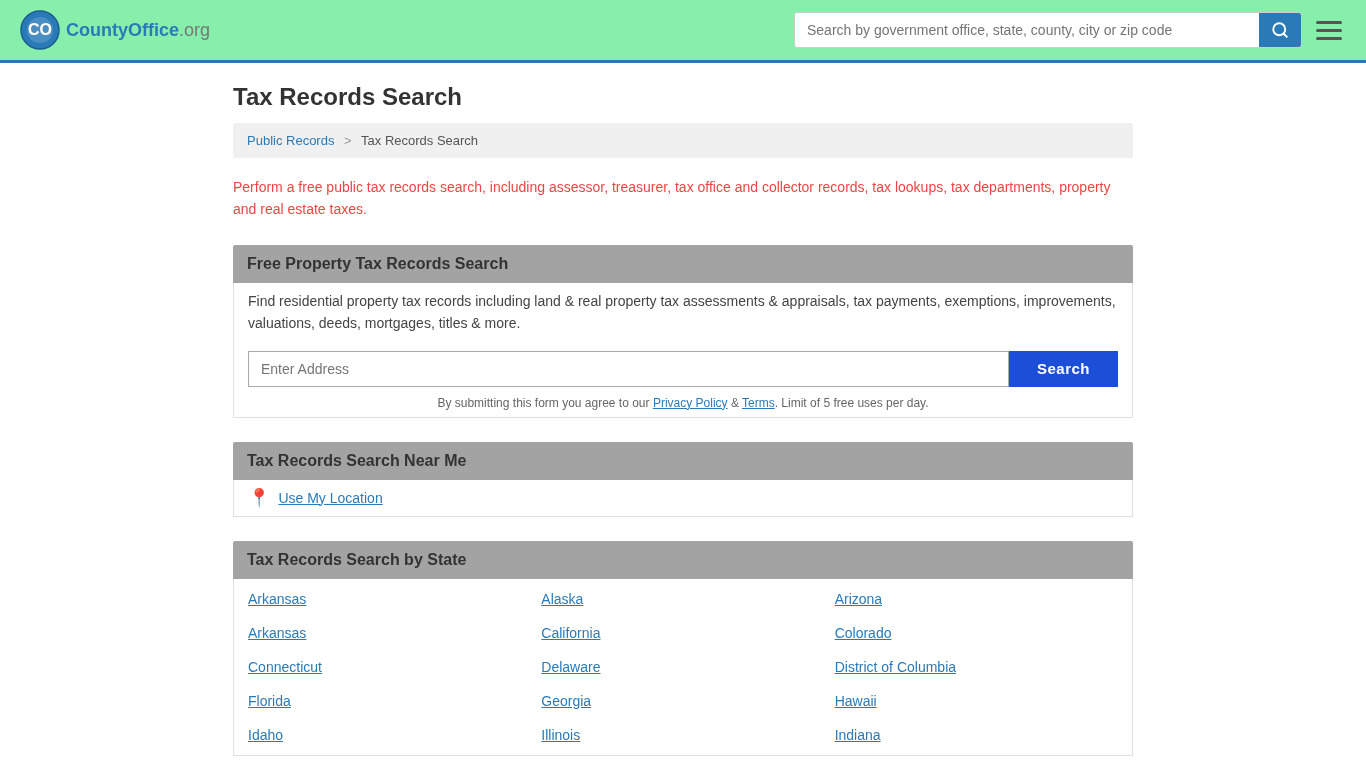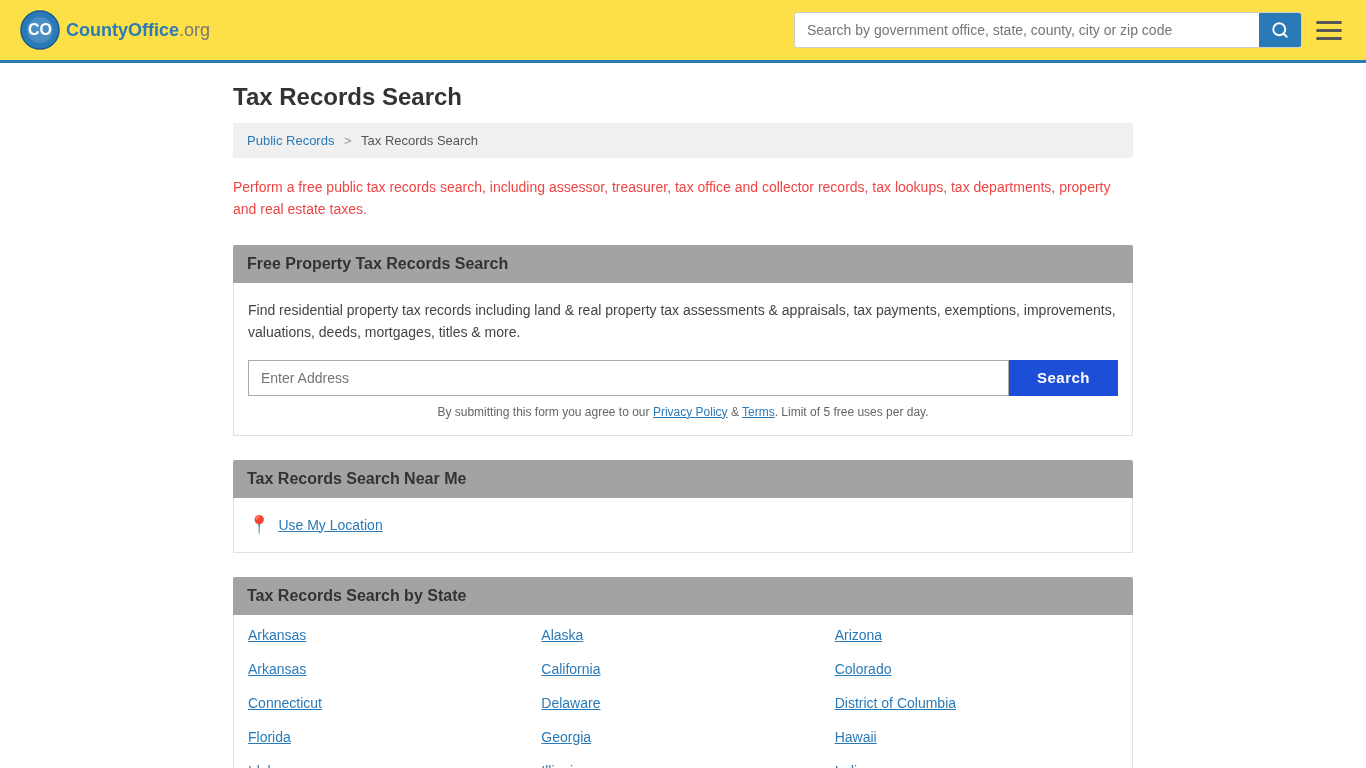--- a/index.html
+++ b/index.html
@@ -1,20 +1,20 @@
 <!DOCTYPE html>
 <html><head>
   <meta charset="utf-8">
   <style>
     * { margin: 0; padding: 0; box-sizing: border-box; }
     body { font-family: Arial, sans-serif; font-size: 14px; color: #333; background: #fff; }
 
     
     #header {
-      background: #fde047;
+      background: #86efac;
       border-bottom: 3px solid #2a7ab8;
       padding: 10px 20px;
       display: flex;
       align-items: center;
       justify-content: space-between;
     }
     #logo-area {
       display: flex;
       align-items: center;
       gap: 6px;
@@ -116,21 +116,21 @@
       font-size: 16px;
       font-weight: bold;
       color: #333;
       margin-bottom: 0;
       border-radius: 2px 2px 0 0;
     }
 
     .section-body {
       border: 1px solid #e0e0e0;
       border-top: none;
-      padding: 16px 14px;
+      padding: 7px 14px;
       margin-bottom: 24px;
     }
 
     #property-search-desc {
       font-size: 14px;
       line-height: 1.6;
       color: #444;
       margin-bottom: 16px;
     }
 

